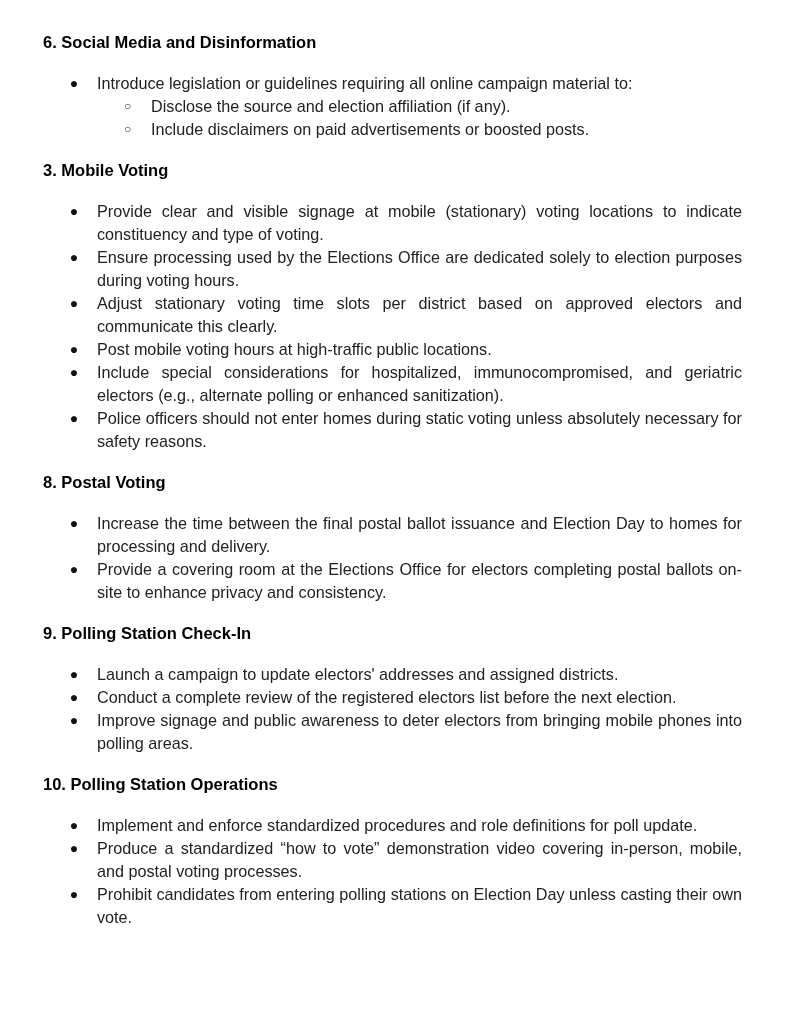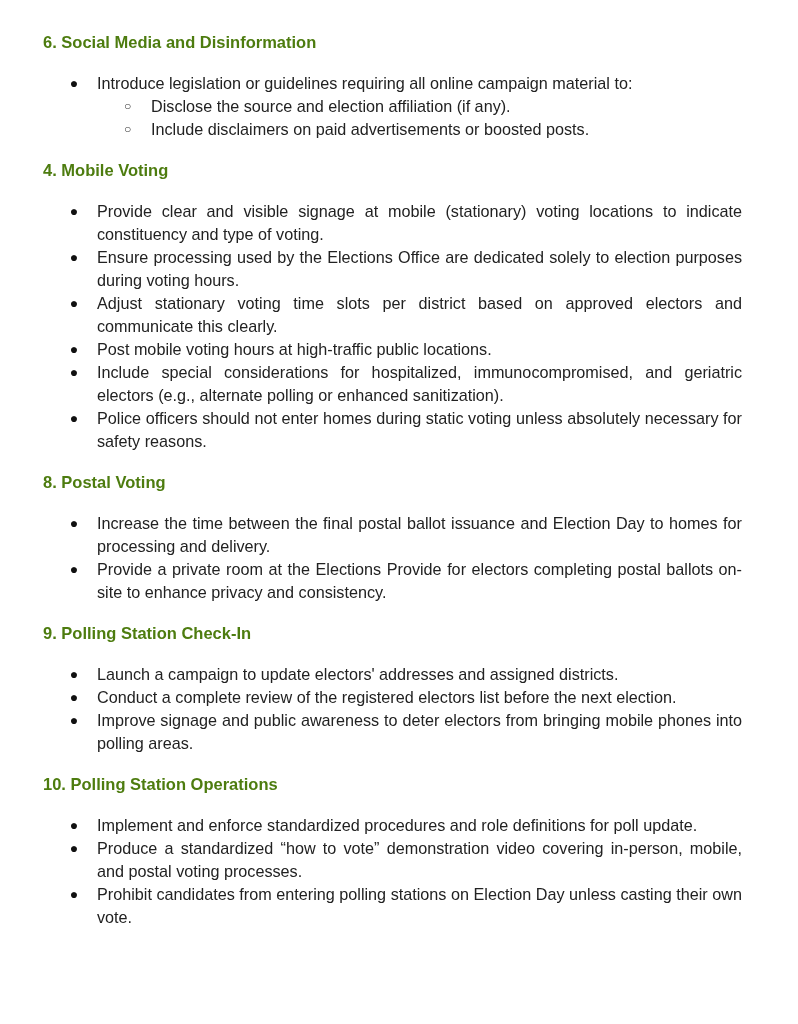--- a/index.html
+++ b/index.html
@@ -13,21 +13,21 @@
     .page {
       position: relative;
       padding: 31px 56px 0 43px;
     }
     .section { margin: 0; }
     .section-heading {
       font-weight: bold;
       font-size: 16.5px;
       line-height: 23px;
       margin: 0 0 18px 0;
-      color: #4d7c0f;
+      color: #000000;
     }
     ul.bullets {
       list-style: none;
       margin: 0 0 18px 0;
       padding: 0;
     }
     ul.bullets > li {
       position: relative;
       padding-left: 54px;
       font-size: 16.2px;
@@ -84,36 +84,36 @@
           <li>
             <span class="sub-bullet">○</span>
             <span>Include disclaimers on paid advertisements or boosted posts.</span>
           </li>
         </ul>
       </li>
     </ul>
   </div>
 
   <div class="section">
-    <h2 class="section-heading">4. Mobile Voting</h2>
+    <h2 class="section-heading">3. Mobile Voting</h2>
     <ul class="bullets">
       <li><span class="bullet">●</span><span class="bullet-text">Provide clear and visible signage at mobile (stationary) voting locations to indicate constituency and type of voting.</span></li>
       <li><span class="bullet">●</span><span class="bullet-text">Ensure processing used by the Elections Office are dedicated solely to election purposes during voting hours.</span></li>
       <li><span class="bullet">●</span><span class="bullet-text">Adjust stationary voting time slots per district based on approved electors and communicate this clearly.</span></li>
       <li><span class="bullet">●</span><span class="bullet-text">Post mobile voting hours at high-traffic public locations.</span></li>
       <li><span class="bullet">●</span><span class="bullet-text">Include special considerations for hospitalized, immunocompromised, and geriatric electors (e.g., alternate polling or enhanced sanitization).</span></li>
       <li><span class="bullet">●</span><span class="bullet-text">Police officers should not enter homes during static voting unless absolutely necessary for safety reasons.</span></li>
     </ul>
   </div>
 
   <div class="section">
     <h2 class="section-heading">8. Postal Voting</h2>
     <ul class="bullets">
       <li><span class="bullet">●</span><span class="bullet-text">Increase the time between the final postal ballot issuance and Election Day to homes for processing and delivery.</span></li>
-      <li><span class="bullet">●</span><span class="bullet-text">Provide a private room at the Elections Provide for electors completing postal ballots on-site to enhance privacy and consistency.</span></li>
+      <li><span class="bullet">●</span><span class="bullet-text">Provide a covering room at the Elections Office for electors completing postal ballots on-site to enhance privacy and consistency.</span></li>
     </ul>
   </div>
 
   <div class="section">
     <h2 class="section-heading">9. Polling Station Check-In</h2>
     <ul class="bullets">
       <li><span class="bullet">●</span><span class="bullet-text">Launch a campaign to update electors' addresses and assigned districts.</span></li>
       <li><span class="bullet">●</span><span class="bullet-text">Conduct a complete review of the registered electors list before the next election.</span></li>
       <li><span class="bullet">●</span><span class="bullet-text">Improve signage and public awareness to deter electors from bringing mobile phones into polling areas.</span></li>
     </ul>

